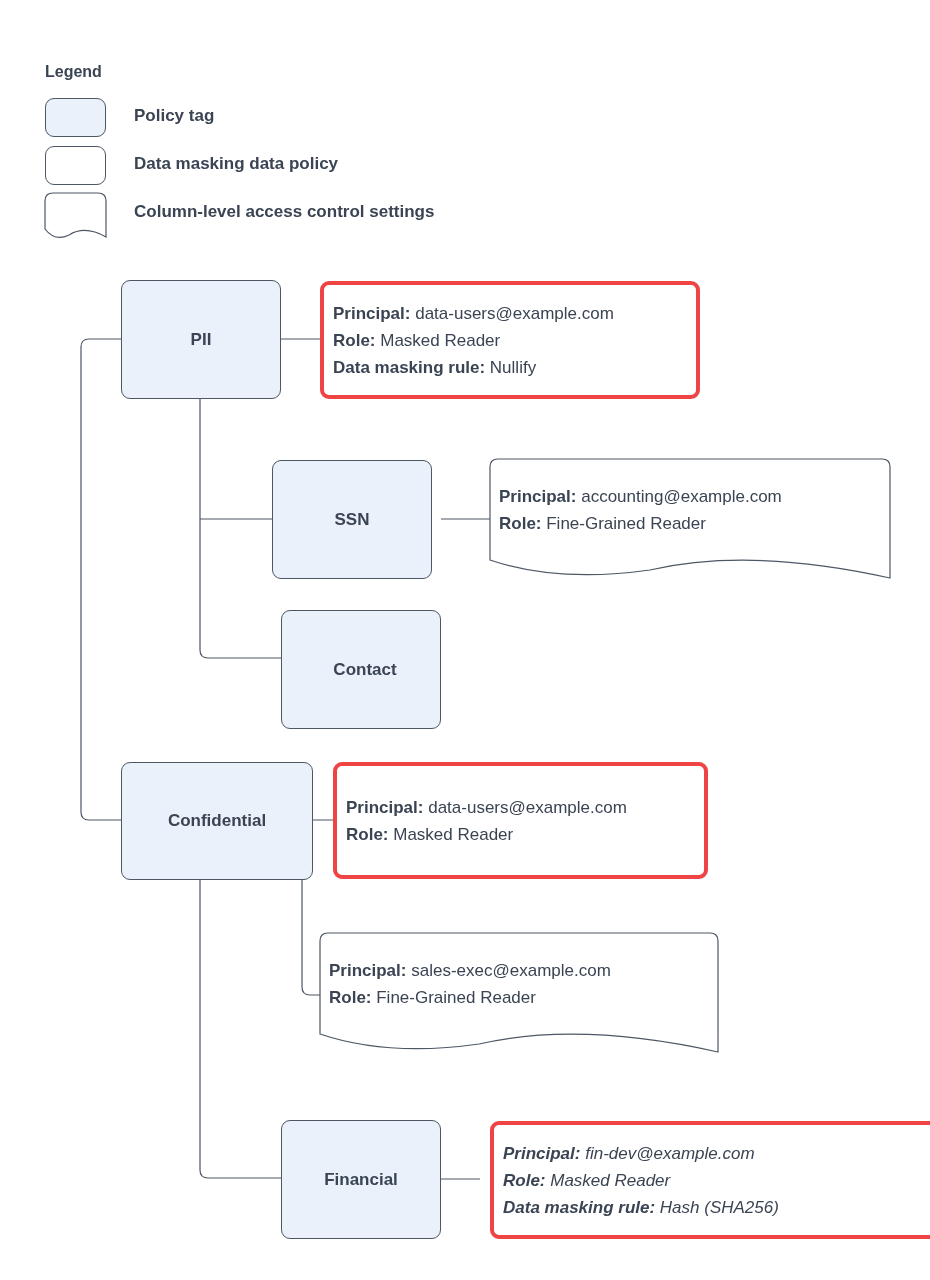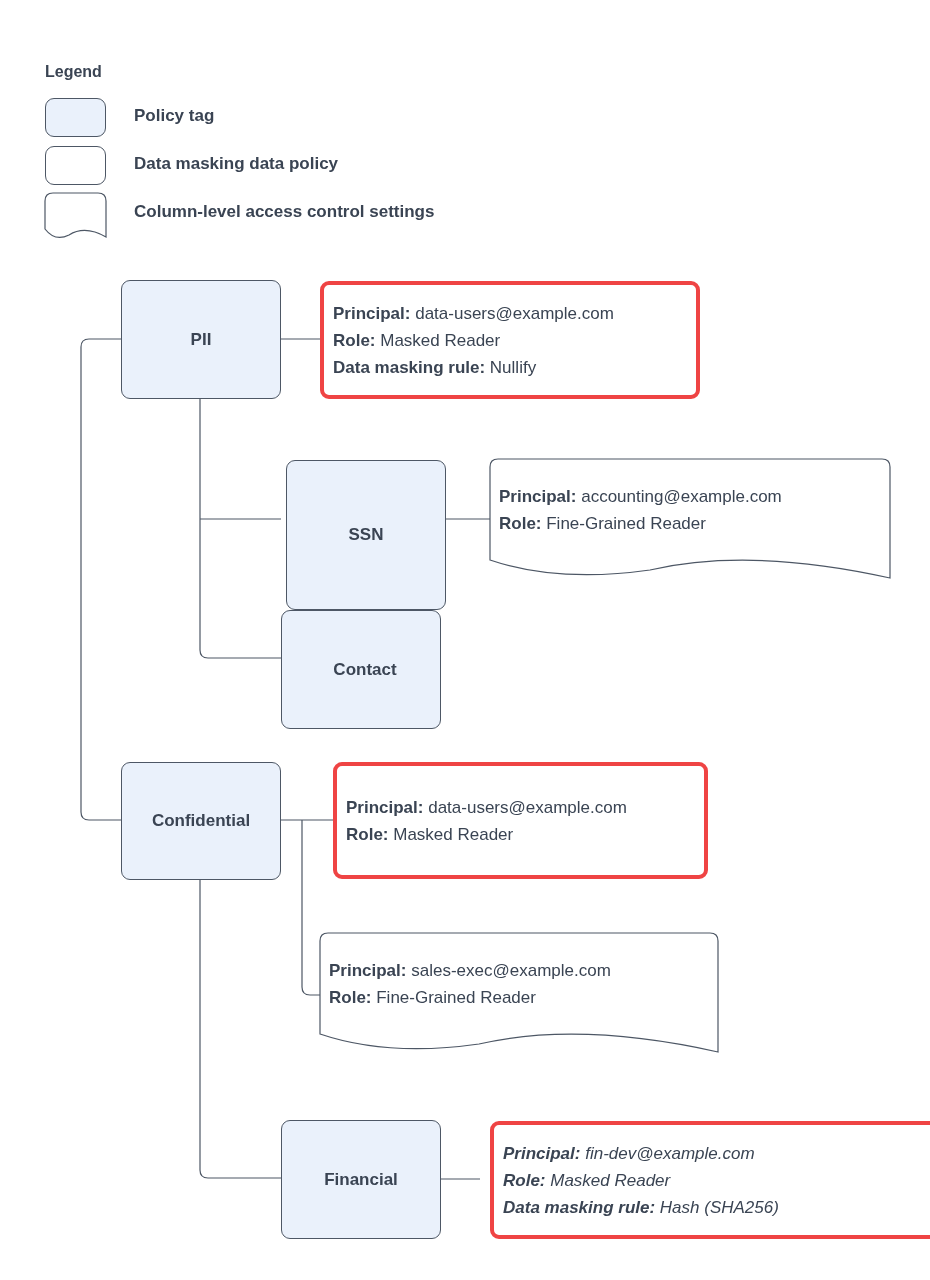--- a/index.html
+++ b/index.html
@@ -118,29 +118,29 @@
 
   <svg class="legend-doc-svg" style="left:45px; top:193px;" width="61" height="50" viewBox="0 0 61 50">
     <path class="doc-shape" d="M0,36 Q10,49 24,42 Q40,32 61,44 L61,8 Q61,0 53,0 L8,0 Q0,0 0,8 Z"></path>
   </svg>
   <div class="legend-label" style="left:134px; top:202px;">Column-level access control settings</div>
 
   <div class="node" style="left:121px; top:280px; width:160px; height:119px;">
     <span>PII</span>
   </div>
 
-  <div class="node" style="left:286px; top:460px; width:160px; height:150px;">
+  <div class="node" style="left:272px; top:460px; width:160px; height:119px;">
     <span>SSN</span>
   </div>
 
   <div class="node" style="left:281px; top:610px; width:160px; height:119px;padding-left:8px;">
     <span>Contact</span>
   </div>
 
-  <div class="node" style="left:121px; top:762px; width:160px; height:118px;">
+  <div class="node" style="left:121px; top:762px; width:192px; height:118px;">
     <span>Confidential</span>
   </div>
 
   <div class="node" style="left:281px; top:1120px; width:160px; height:119px;">
     <span>Financial</span>
   </div>
 
   <div class="policy-box" style="left:320px; top:281px; width:380px; height:118px;">
     <div class="pline"><b class="plabel">Principal:</b> <span>data-users@example.com</span></div>
     <div class="pline"><b class="plabel">Role:</b> <span>Masked Reader</span></div>

